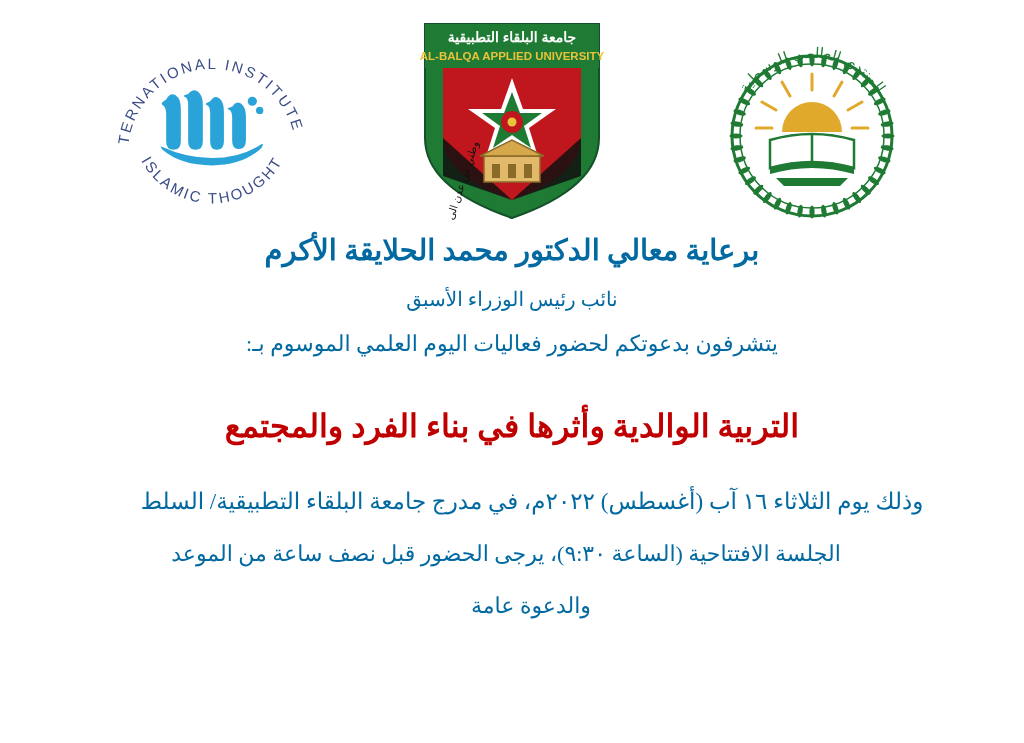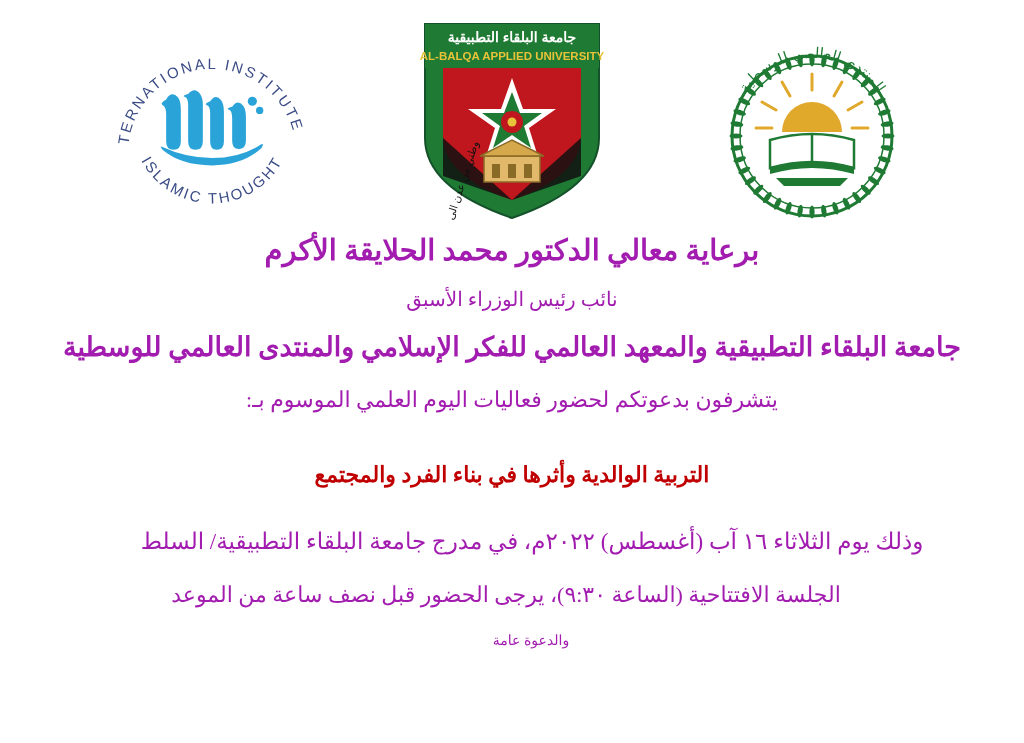--- a/index.html
+++ b/index.html
@@ -81,21 +81,21 @@
   
   .text-block {
     position: absolute;
     top: 228px;
     left: 0;
     width: 1024px;
     text-align: center;
     direction: rtl;
   }
   .line {
-    color: #a21caf;
+    color: #0369a1;
     line-height: 1.55;
   }
   .l-patron {
     font-size: 29px;
     font-weight: bold;
     margin: 0 0 11px 0;
   }
   .l-role {
     font-size: 20px;
     font-weight: normal;
@@ -105,39 +105,39 @@
     font-size: 27px;
     font-weight: bold;
     margin: 0 0 14px 0;
   }
   .l-invite {
     font-size: 22px;
     font-weight: normal;
     margin: 0 0 41px 0;
   }
   .l-title {
-    font-size: 22px;
+    font-size: 32px;
     font-weight: bold;
     color: #c00000;
     margin: 0 0 32px 0;
   }
   .l-when {
     font-size: 23px;
     font-weight: normal;
     margin: 0 0 18px 0;
     padding-left: 40px;
   }
   .l-session {
     font-size: 22px;
     font-weight: normal;
     margin: 0 12px 18px 0;
     font-family: Liberation Serif, serif;
   }
   .l-open {
-    font-size: 14px;
+    font-size: 22px;
     font-weight: normal;
     margin: 0;
     padding-left: 38px;
   }
 </style>
 </head>
 <body>
 
 <div class="page">
 
@@ -286,21 +286,20 @@
           </text>
         </svg>
       </div>
     </div>
 
   </div>
 
   <div class="text-block">
     <p class="line l-patron">برعاية معالي الدكتور محمد الحلايقة الأكرم</p>
     <p class="line l-role">نائب رئيس الوزراء الأسبق</p>
-    <p class="line l-orgs">جامعة البلقاء التطبيقية والمعهد العالمي للفكر الإسلامي والمنتدى العالمي للوسطية</p>
     <p class="line l-invite">يتشرفون بدعوتكم لحضور فعاليات اليوم العلمي الموسوم بـ:</p>
     <p class="line l-title">التربية الوالدية وأثرها في بناء الفرد والمجتمع</p>
     <p class="line l-when">وذلك يوم الثلاثاء ١٦ آب (أغسطس) ٢٠٢٢م، في مدرج جامعة البلقاء التطبيقية/ السلط</p>
     <p class="line l-session">الجلسة الافتتاحية (الساعة ٩:٣٠)، يرجى الحضور قبل نصف ساعة من الموعد</p>
     <p class="line l-open">والدعوة عامة</p>
   </div>
 
 </div>
 
 </body></html>

